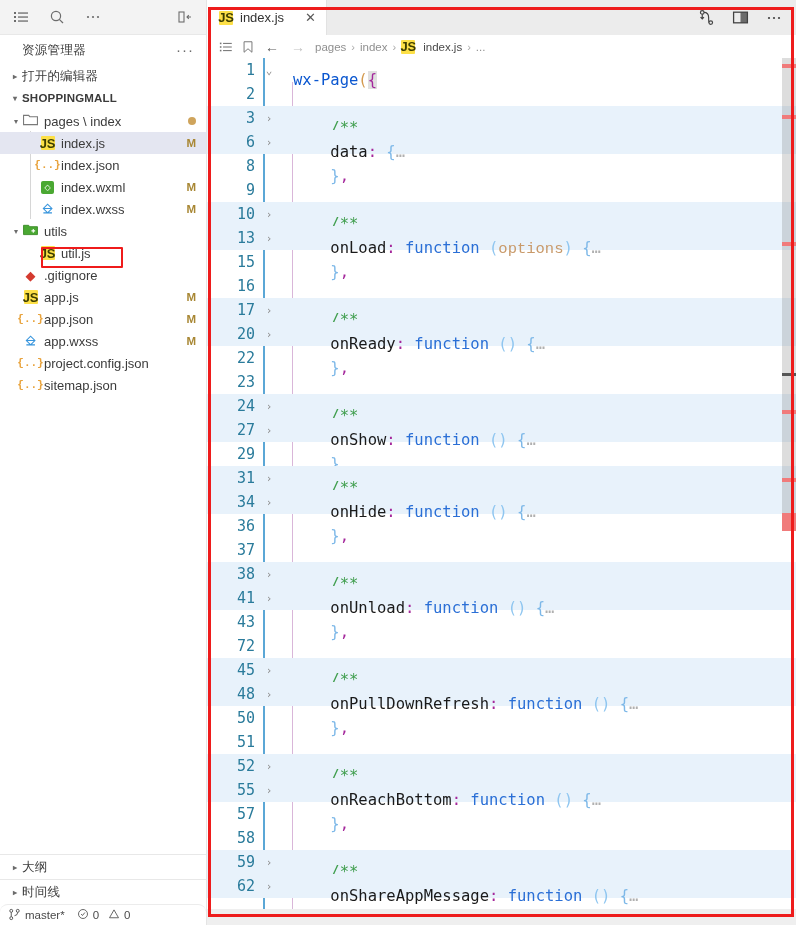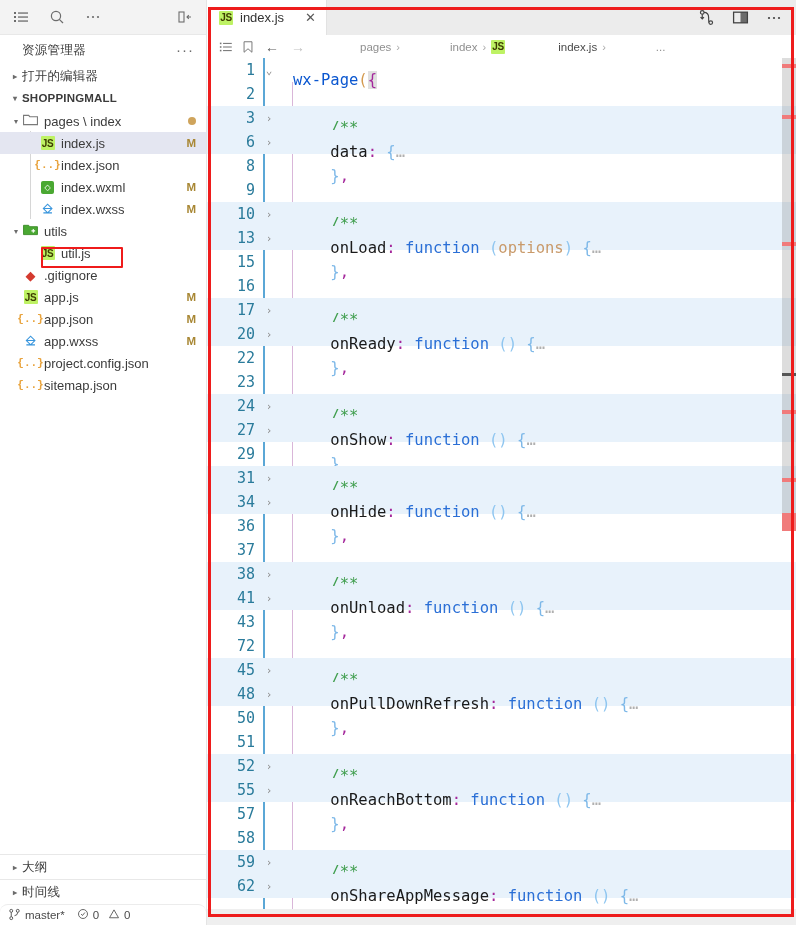--- a/index.html
+++ b/index.html
@@ -70,21 +70,21 @@
   }
   .row .ficon {
     width: 17px; min-width:17px; height: 15px; margin-right: 5px;
     display:inline-flex; align-items:center; justify-content:center;
     font-size: 9px;
   }
   .row .label { white-space: nowrap; font-size: 13px; }
   .row .mstat { margin-left:auto; font-size: 11.5px; color:#a88734; font-weight: bold; }
   .row .dot { margin-left:auto; width: 8px; height: 8px; border-radius: 50%; background:#cfa45c; }
 
-  .ic-js  { background:#bef264; color:#3d3d00; font-weight:bold; font-size:10px;
+  .ic-js  { background:#fde047; color:#3d3d00; font-weight:bold; font-size:13px;
             width:14px; height:14px; display:flex; align-items:center; justify-content:center;
             border-radius:1px; letter-spacing:-.3px;}
   .ic-json{ color:#e8a33d; font-weight:bold; font-size:11px; font-family:"Liberation Mono", monospace;}
   .ic-wxml{ background:#4aa832; color:#fff; width:13px;height:13px;border-radius:2px;
             display:flex;align-items:center;justify-content:center;font-size:8px;}
   .ic-wxss{ color:#3a96dd; font-weight:bold; font-size:13px; font-family:"Liberation Serif", serif;}
   .ic-git { color:#d43a2f; font-size:13px; }
   .ic-folder { color:#8a8a8a; font-size:12px; }
   .ic-folder-g { color:#4aa832; font-size:12px; }
 
@@ -135,21 +135,21 @@
     height: 23px; min-height:23px; display:flex; align-items:center;
     padding-left: 8px; gap: 0px; background:#fff; font-size: 11.5px;
   }
   .breadcrumb .bc-ico { width: 22px; display:flex; align-items:center; justify-content:center;
                         color:#767676; cursor:pointer;}
   .breadcrumb .arrow { width: 26px; display:flex; align-items:center; justify-content:center;
                        font-size: 14px; cursor:pointer;}
   .breadcrumb .arrow.back { color:#5b5b5b; }
   .breadcrumb .arrow.fwd { color:#c2c2c2; }
   .breadcrumb .crumbs { display:flex; align-items:center; gap:5px; margin-left:4px; color:#909090; }
-  .breadcrumb .crumbs .c { cursor:pointer; font-size: 11.5px; margin-left: 45px; }
+  .breadcrumb .crumbs .c { cursor:pointer; font-size: 11.5px; }
   .breadcrumb .crumbs .c.cur { color:#4a4a4a; }
   .breadcrumb .crumbs .sep { color:#a9a9a9; font-size:11px; }
 
   .codearea { flex:1; position:relative; overflow:hidden; background:#fff; }
   .code-scroll { position:relative; }
   .cline {
     height: 24px; display:flex; align-items:center; position:relative;
     font-family: "DejaVu Sans Mono", "Liberation Mono", monospace;
     font-size: 15.5px; white-space: pre;
   }
@@ -172,21 +172,21 @@
   .s-prop   { color:#1a1a1a; }
   .s-colon  { color:#a4279b; }
   .s-fn     { color:#2a6fd6; }
   .s-paren  { color:#8fc6f0; }
   .s-paren2 { color:#d49a4f; }
   .s-brace  { color:#7db8e8; }
   .s-brace-hl { color:#a4279b; background:#e0e0e0; }
   .s-comma  { color:#a4279b; }
   .s-cmt    { color:#3f9e4d; }
   .s-dots   { color:#b0b0b0; }
-  .s-param  { color:#c99a6a; }
+  .s-param  { color:#c99a6a;font-family:Liberation Mono, monospace; }
 
   
   .vscroll {
     position:absolute; right: 0px; top:0; width: 14px; height:100%;
     background: transparent;
   }
   .vscroll .thumb {
     position:absolute; right:0px; top:0px; width: 14px; height: 470px;
     background: rgba(100,100,100,0.22);
   }

